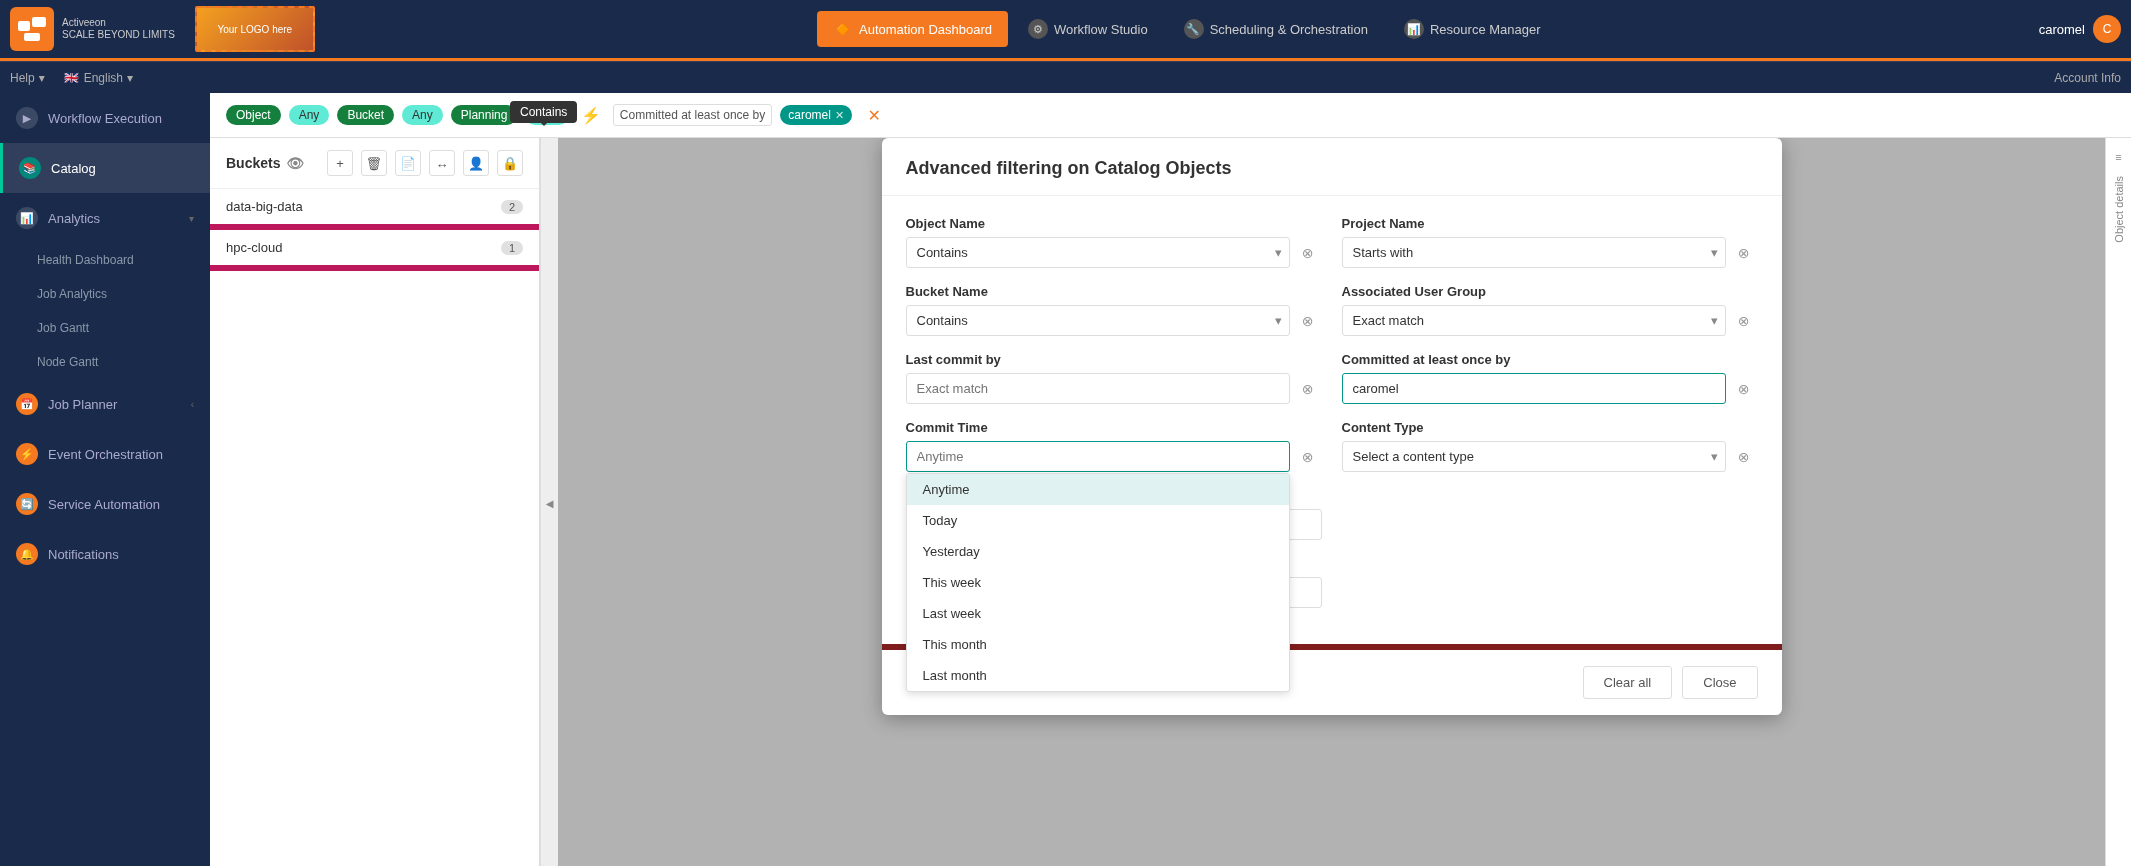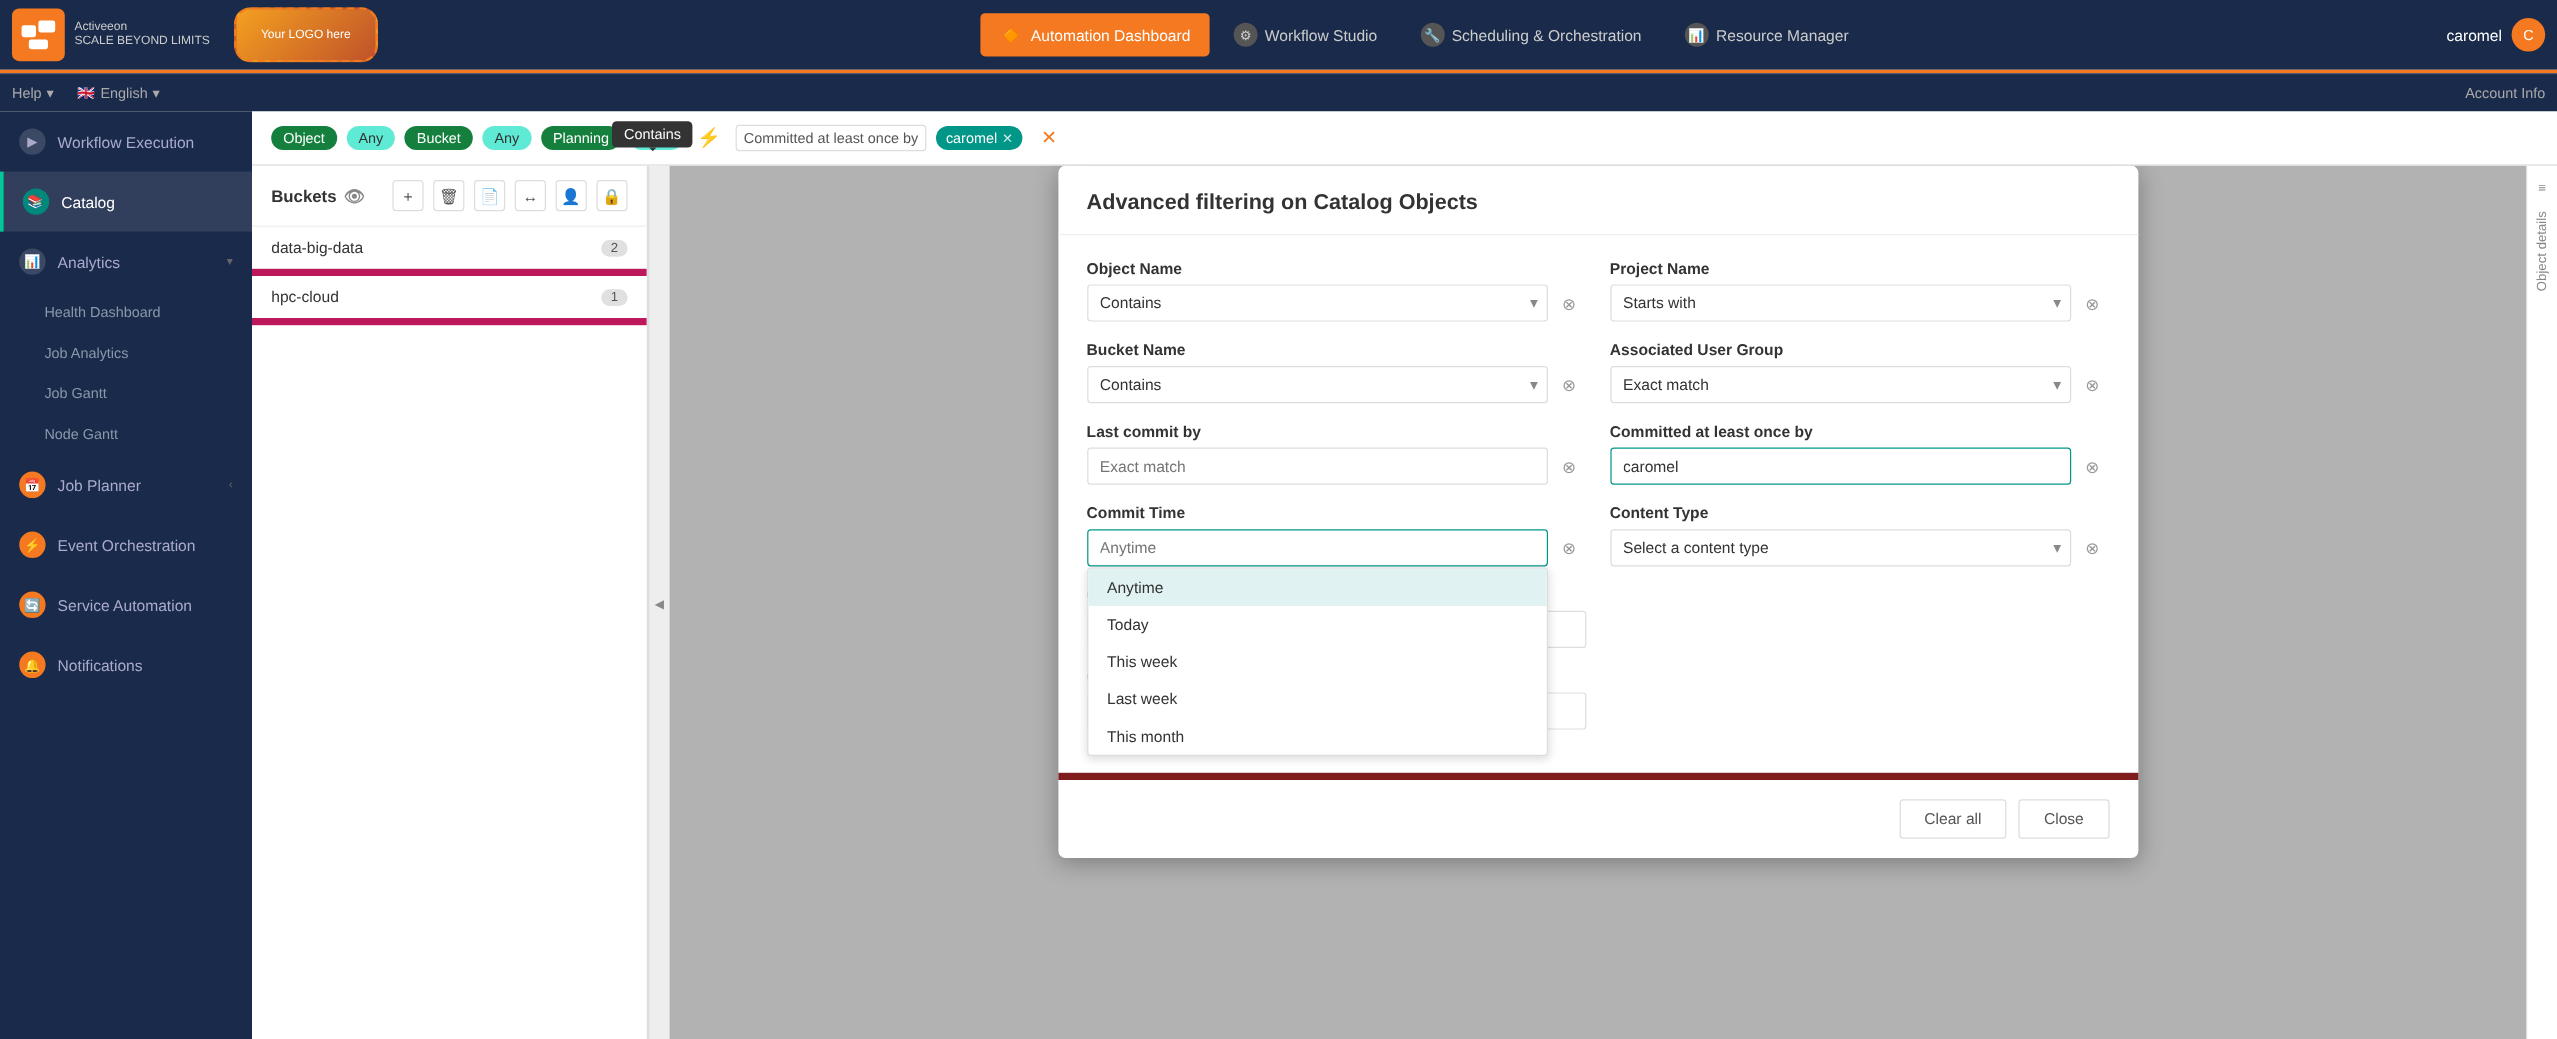--- a/index.html
+++ b/index.html
@@ -38,21 +38,21 @@
       height: 46px;
       background: linear-gradient(135deg, #f4a020, #c0522a);
       border: 2px dashed #f47920;
       display: flex;
       align-items: center;
       justify-content: center;
       color: white;
       font-size: 10px;
       text-align: center;
       margin-right: 20px;
-      border-radius: 14px;
+      border-radius: 2px;
     }
 
     .nav-tabs {
       display: flex;
       align-items: center;
       gap: 4px;
       flex: 1;
       justify-content: center;
     }
     .nav-tab {
@@ -743,23 +743,25 @@
                   </div>
 
                   <div class="form-group">
                     <label class="form-label">Commit Time</label>
                     <div class="form-input-row" style="align-items:flex-start;">
                       <div style="flex:1; position:relative;">
                         <input class="form-input highlighted" type="text" placeholder="Anytime" style="">
                         <div class="dropdown-menu" style="position:absolute; top:32px; left:0; right:0;">
                           <div class="dropdown-item selected">Anytime</div>
                           <div class="dropdown-item">Today</div>
+                          <div class="dropdown-item">Yesterday</div>
                           <div class="dropdown-item">This week</div>
                           <div class="dropdown-item">Last week</div>
                           <div class="dropdown-item">This month</div>
+                          <div class="dropdown-item">Last month</div>
                         </div>
                       </div>
                       <button class="clear-btn">⊗</button>
                     </div>
                   </div>
 
                   <div class="form-group">
                     <label class="form-label">Object Kind</label>
                     <input class="form-input" type="text" placeholder="Select an object Kind" style="">
                   </div>

